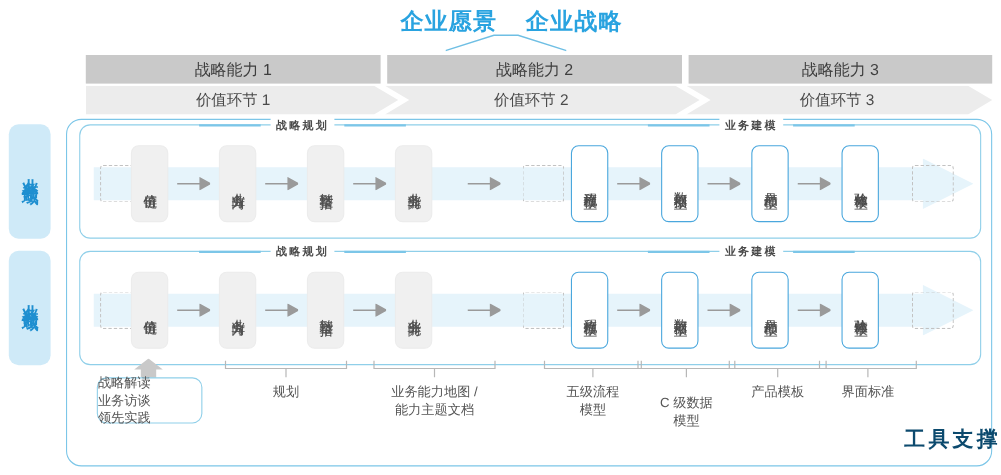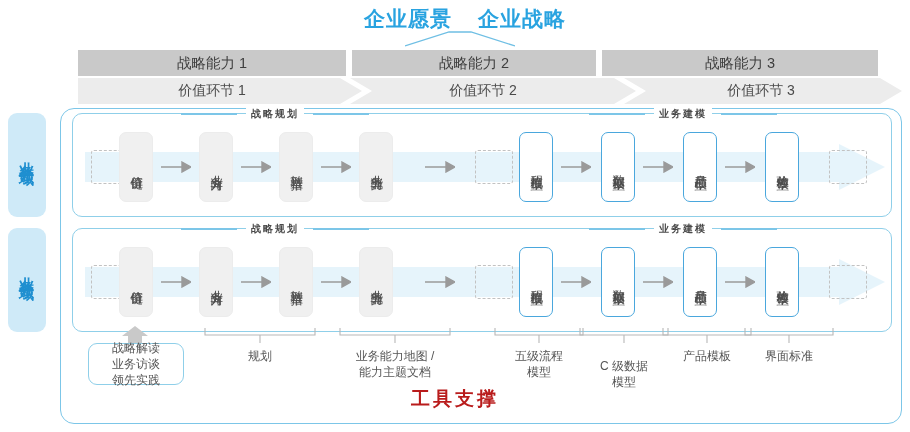--- a/index.html
+++ b/index.html
@@ -29,21 +29,21 @@
   .cap-row{
     position:absolute;left:78px;top:50px;width:824px;height:26px;
     display:flex;gap:6px;
   }
   .cap-cell{
     background:#c9c9c9;color:#3e3e3e;font-size:14.5px;font-weight:normal;
     display:flex;align-items:center;justify-content:center;
     white-space:nowrap;
   }
   .cap-cell.c1{width:268px;}
-  .cap-cell.c2{width:244px;}
+  .cap-cell.c2{width:268px;}
   .cap-cell.c3{width:276px;}
 
   
   .vc-row{
     position:absolute;left:78px;top:78px;width:824px;height:26px;
   }
   .vc-bg{position:absolute;left:0;top:0;width:824px;height:26px;}
   .vc-labels{
     position:absolute;left:0;top:0;width:824px;height:26px;display:flex;
   }
@@ -130,28 +130,28 @@
   
   .brackets{position:absolute;left:0;top:326px;width:910px;height:22px;}
   .tool-lbl{
     position:absolute;
     font-size:12px;color:#555555;line-height:1.32;text-align:center;
     white-space:nowrap;
   }
   .tool-box{
     position:absolute;
     border:1.2px solid #8fcfe9;border-radius:9px;box-sizing:border-box;
-    display:flex;flex-direction:column;align-items:center;justify-content:center;
+    display:flex;flex-direction:column;align-items:flex-start;justify-content:center;
     font-size:12px;color:#555555;line-height:1.36;background:#ffffff;
   }
 
   
   .support{
     position:absolute;left:0;top:386px;width:910px;
-    text-align:center;font-size:19px;font-weight:bold;color:#b91c1c;
+    text-align:right;font-size:19px;font-weight:bold;color:#0c4a6e;
     letter-spacing:3px;
   }
 </style>
 </head>
 <body>
 
 <div class="root">
 
   <div class="titles">
     <span class="title-txt">企业愿景</span>

